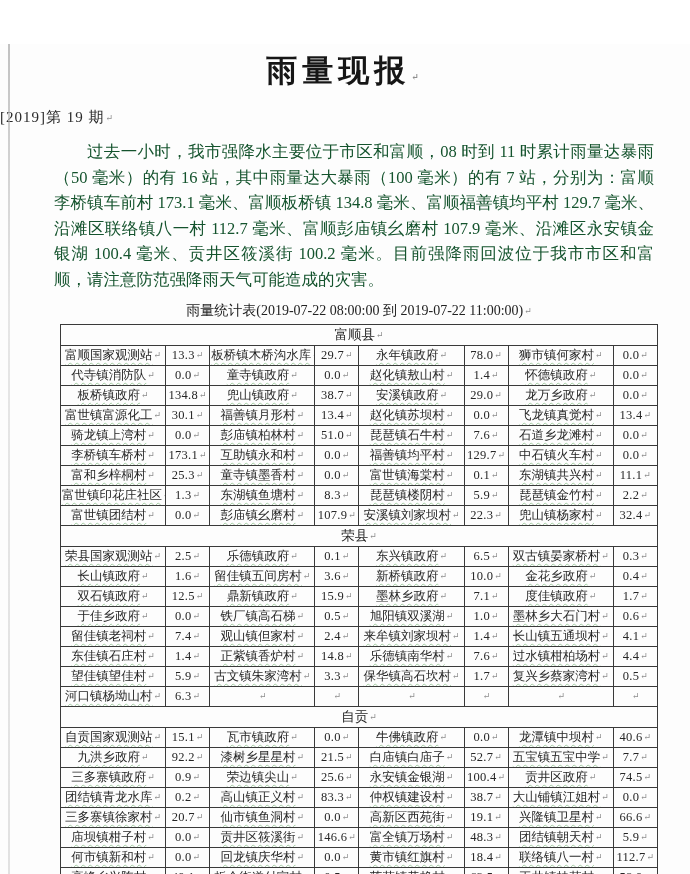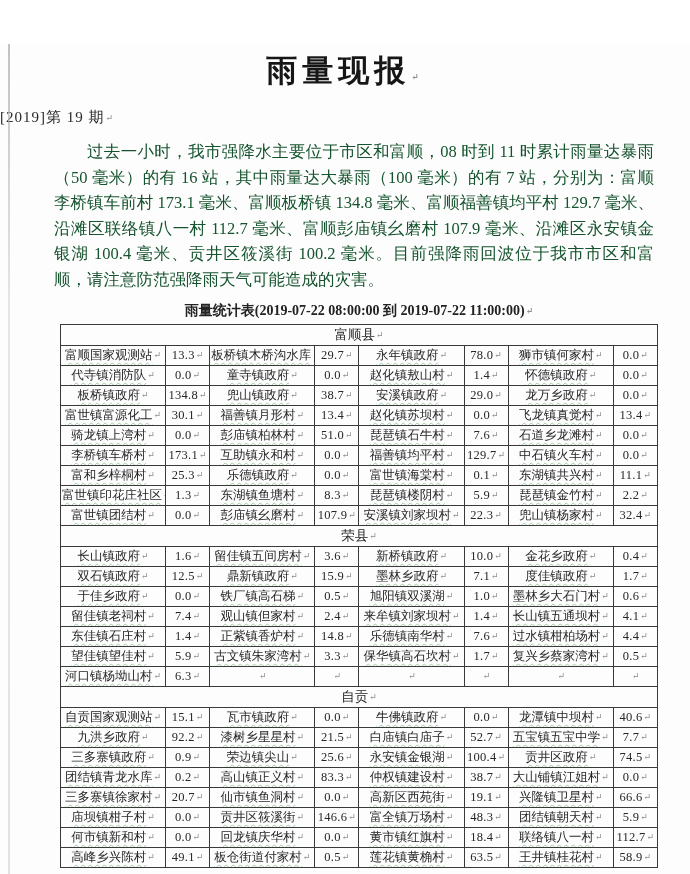--- a/index.html
+++ b/index.html
@@ -32,21 +32,21 @@
     margin:12px 36px 0 54px;
     font-size:16.5px; line-height:25.5px;
     text-indent:2em;
     text-align:justify;
     color:#14532d;
   }
   .table-caption {
     margin:10px 0 4px 60px;
     width:598px;
     text-align:center;
-    font-size:14px; color:#222;font-weight:bold;
+    font-size:14px; color:#222;
   }
   table.rain {
     margin-left:60px;
     width:598px;
     border-collapse:collapse;
     table-layout:fixed;
     font-size:12.5px;
     color:#262626;
   }
   table.rain td {
@@ -176,21 +176,21 @@
           <td><span class="sta">互助镇永和村</span></td>
           <td class="val">0.0</td>
           <td><span class="sta">福善镇均平村</span></td>
           <td class="val">129.7</td>
           <td><span class="sta">中石镇火车村</span></td>
           <td class="val">0.0</td>
         </tr>
         <tr>
           <td><span class="sta">富和乡梓桐村</span></td>
           <td class="val">25.3</td>
-          <td><span class="sta">乐德镇政府</span></td>
+          <td><span class="sta">童寺镇墨香村</span></td>
           <td class="val">0.0</td>
           <td><span class="sta">富世镇海棠村</span></td>
           <td class="val">0.1</td>
           <td><span class="sta">东湖镇共兴村</span></td>
           <td class="val">11.1</td>
         </tr>
         <tr>
           <td><span class="sta">富世镇印花庄社区</span></td>
           <td class="val">1.3</td>
           <td><span class="sta">东湖镇鱼塘村</span></td>
@@ -207,20 +207,30 @@
           <td class="val">107.9</td>
           <td><span class="sta">安溪镇刘家坝村</span></td>
           <td class="val">22.3</td>
           <td><span class="sta">兜山镇杨家村</span></td>
           <td class="val">32.4</td>
         </tr>
         <tr>
           <td colspan="8" class="sec-hdr">荣县</td>
         </tr>
         <tr>
+          <td><span class="sta">荣县国家观测站</span></td>
+          <td class="val">2.5</td>
+          <td><span class="sta">乐德镇政府</span></td>
+          <td class="val">0.1</td>
+          <td><span class="sta">东兴镇政府</span></td>
+          <td class="val">6.5</td>
+          <td><span class="sta">双古镇晏家桥村</span></td>
+          <td class="val">0.3</td>
+        </tr>
+        <tr>
           <td><span class="sta">长山镇政府</span></td>
           <td class="val">1.6</td>
           <td><span class="sta">留佳镇五间房村</span></td>
           <td class="val">3.6</td>
           <td><span class="sta">新桥镇政府</span></td>
           <td class="val">10.0</td>
           <td><span class="sta">金花乡政府</span></td>
           <td class="val">0.4</td>
         </tr>
         <tr>

